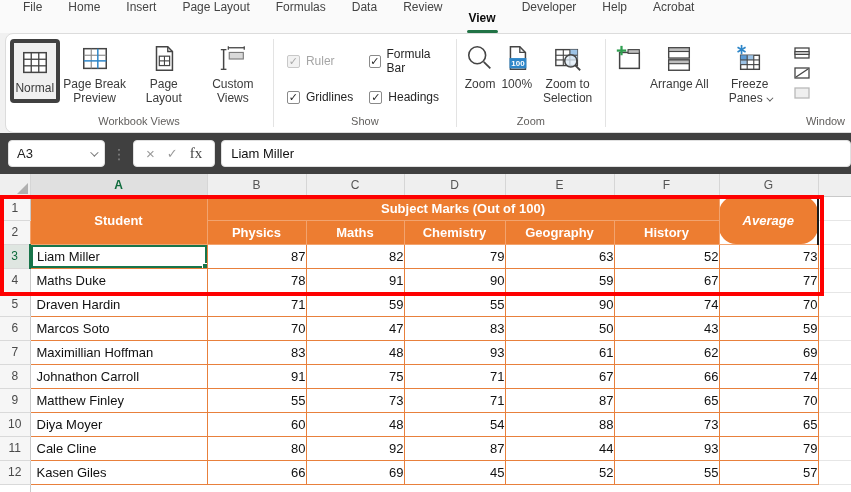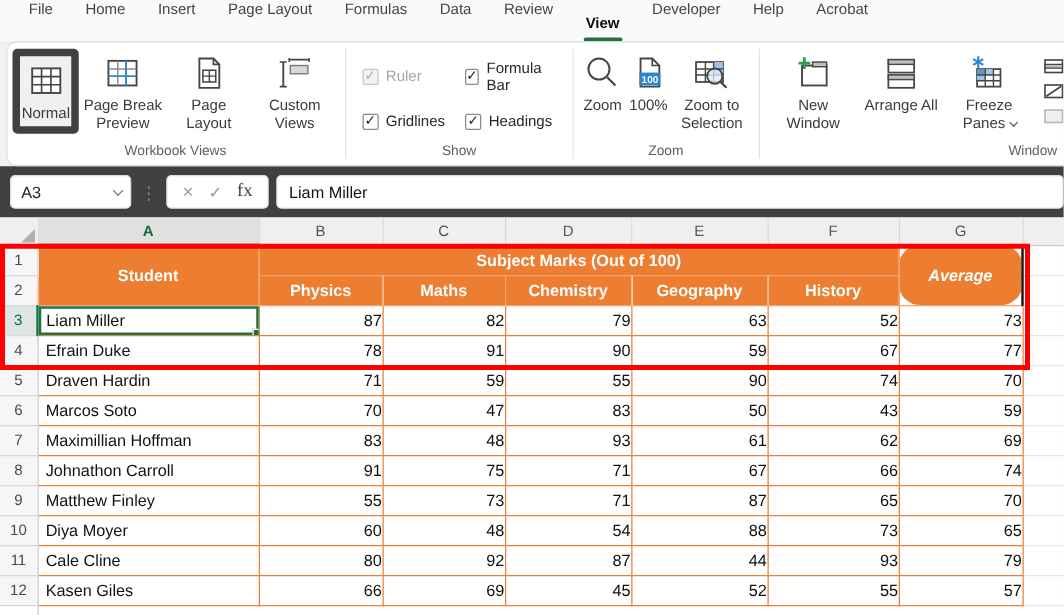--- a/index.html
+++ b/index.html
@@ -19,21 +19,21 @@
     background:#fff; border:1px solid #dcdcdc; border-radius:8px; display:flex; }
   .group { display:flex; flex-direction:column; position:relative; }
   .group-content { flex:1; display:flex; align-items:flex-start; padding:5px 4px 0 4px; }
   .group-label { font-size:11px; color:#605e5c; text-align:center; padding-bottom:5px; }
   .vsep { width:1px; background:#e3e3e3; margin:5px 1px; }
 
   .big-btn { display:flex; flex-direction:column; align-items:center; justify-content:flex-start;
     gap:3px; padding:5px 3px 4px 3px; font-size:12px; color:#3b3b3b; text-align:center;
     line-height:1.2; border-radius:4px; cursor:default; }
   .big-btn .lbl { max-width:70px; }
-  .big-btn.selected { border:6px solid #404040; background:#f0f0f0; }
+  .big-btn.selected { border:4px solid #404040; background:#f0f0f0; }
   .wv .big-btn { min-width:48px; }
 
   
   .show-grid { display:grid; grid-template-columns:auto auto; column-gap:16px; row-gap:15px;
     padding:13px 14px 0 12px; font-size:12px; color:#262626; }
   .cb { display:flex; align-items:center; gap:6px; }
   .cb .box { width:13px; height:13px; border:1px solid #8a8a8a; background:#fff; border-radius:2px;
     display:flex; align-items:center; justify-content:center; font-size:11px; line-height:1; color:#1f1f1f; }
   .cb.disabled { color:#a6a6a6; }
   .cb.disabled .box { border-color:#c8c8c8; background:#f2f2f2; color:#a9a9a9; }
@@ -261,21 +261,20 @@
 
   <div class="group" style="width:470px">
     <div class="group-content">
       <div class="big-btn">
         <svg class="ic-big" viewBox="0 0 32 32">
           <rect x="6" y="9" width="21" height="17" fill="#fff" stroke="#454545" stroke-width="1.6"></rect>
           <rect x="15" y="6" width="12" height="4" fill="#bfbfbf" stroke="#454545" stroke-width="1.2"></rect>
           <line x1="8" y1="2" x2="8" y2="12" stroke="#2e9e4f" stroke-width="2.4"></line>
           <line x1="3" y1="7" x2="13" y2="7" stroke="#2e9e4f" stroke-width="2.4"></line>
         </svg>
-        <span class="lbl">New Window</span>
       </div>
       <div class="big-btn">
         <svg class="ic-big" viewBox="0 0 32 32">
           <rect x="5" y="4" width="22" height="11" fill="#fff" stroke="#454545" stroke-width="1.5"></rect>
           <rect x="5" y="4" width="22" height="4" fill="#bfbfbf" stroke="#454545" stroke-width="1.2"></rect>
           <rect x="5" y="17" width="22" height="11" fill="#fff" stroke="#454545" stroke-width="1.5"></rect>
           <rect x="5" y="17" width="22" height="4" fill="#bfbfbf" stroke="#454545" stroke-width="1.2"></rect>
         </svg>
         <span class="lbl">Arrange All</span>
       </div>
@@ -395,21 +394,21 @@
     <td class="cell cell-num">87</td>
     <td class="cell cell-num">82</td>
     <td class="cell cell-num">79</td>
     <td class="cell cell-num">63</td>
     <td class="cell cell-num">52</td>
     <td class="cell cell-num">73</td>
     <td class="fillcell"></td>
   </tr>
         <tr class="gridrow">
     <td class="rh">4</td>
-    <td class="cell cell-name">Efrain Duke</td>
+    <td class="cell cell-name">Maths Duke</td>
     <td class="cell cell-num">78</td>
     <td class="cell cell-num">91</td>
     <td class="cell cell-num">90</td>
     <td class="cell cell-num">59</td>
     <td class="cell cell-num">67</td>
     <td class="cell cell-num">77</td>
     <td class="fillcell"></td>
   </tr>
         <tr class="gridrow">
     <td class="rh">5</td>

